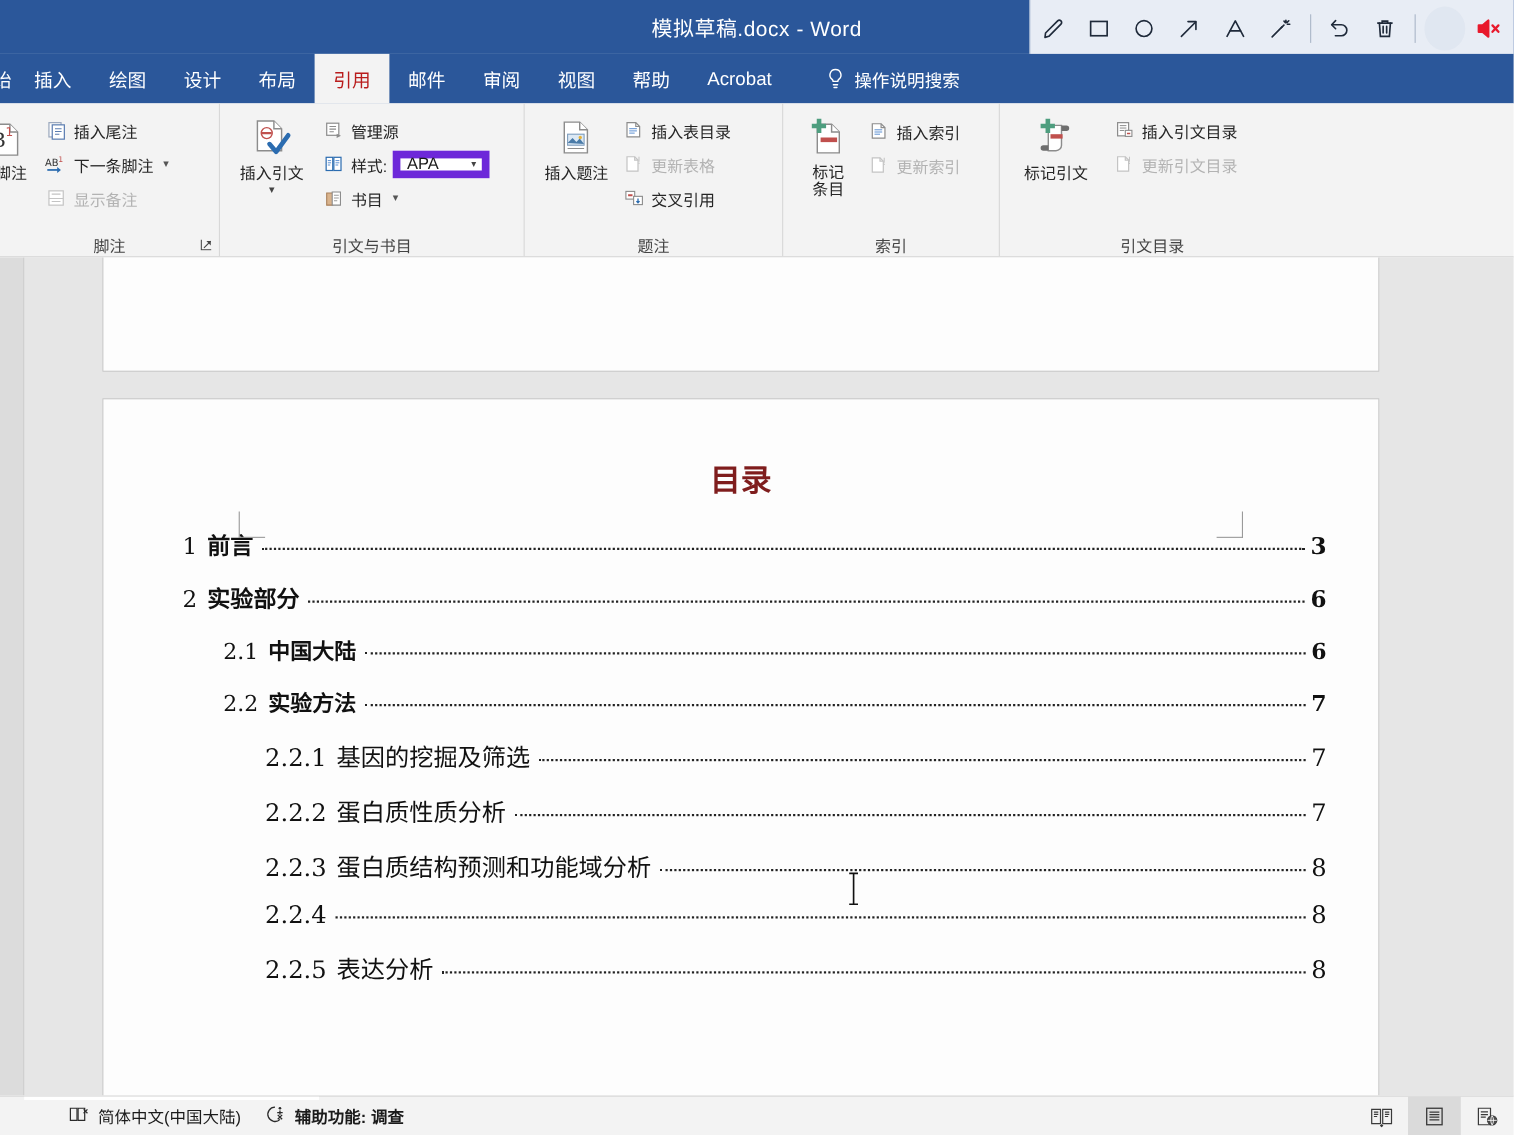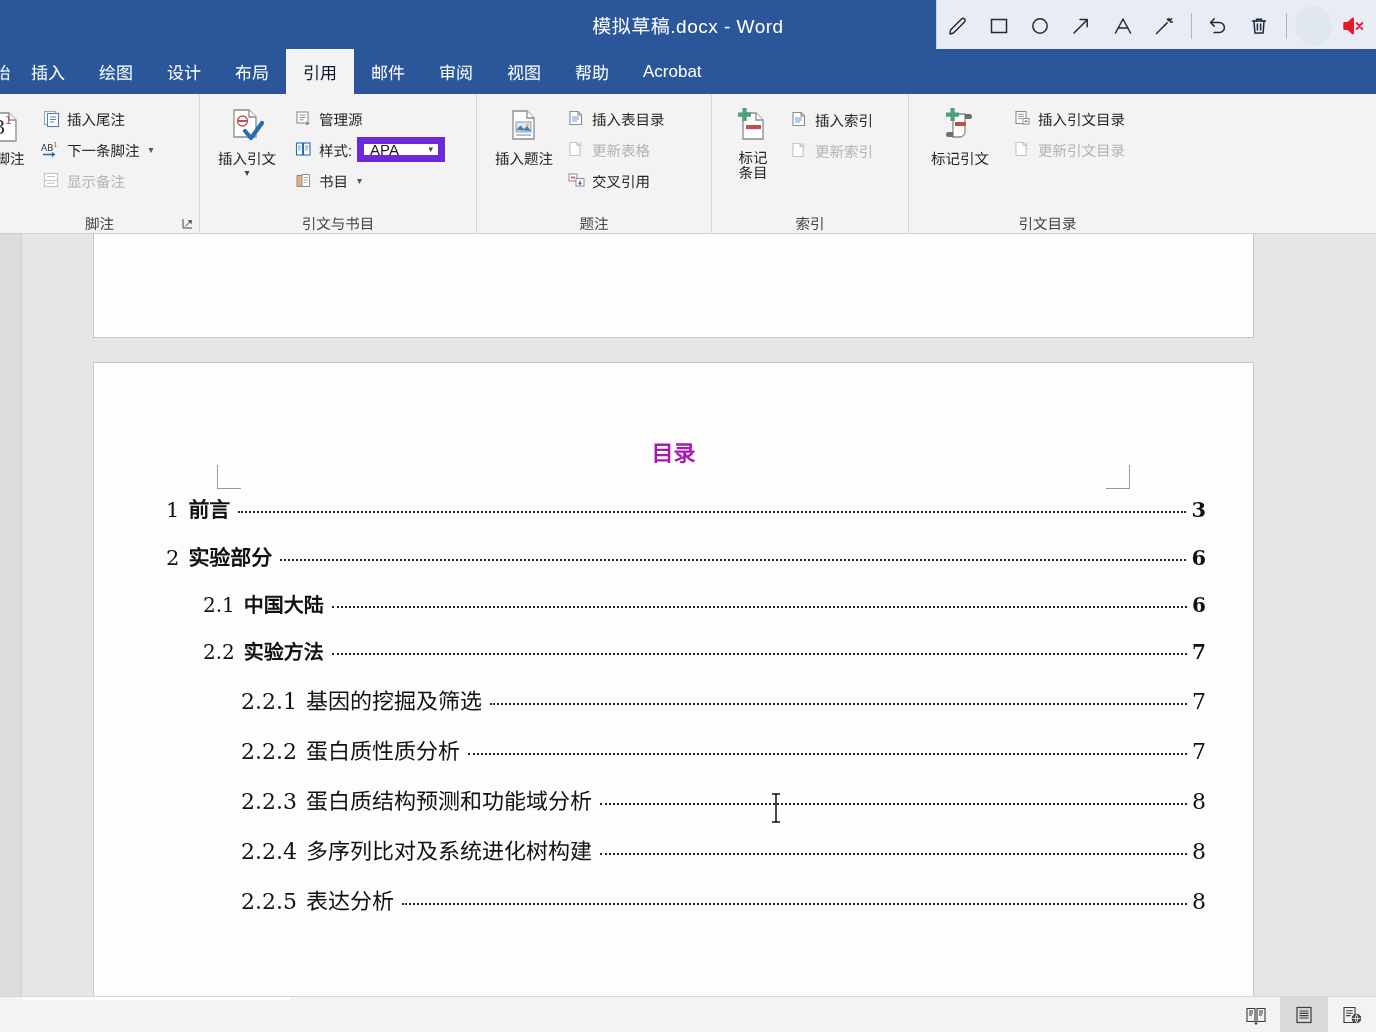--- a/index.html
+++ b/index.html
@@ -49,21 +49,21 @@
     background: #2b579a;
     display: flex; align-items: stretch;
   }
   .tab {
     display: flex; align-items: center; justify-content: center;
     color: #ffffff; font-size: 17px; padding: 0 17px;
     white-space: nowrap; cursor: default;
   }
   .tab.partial { padding-left: 0; padding-right: 10px; overflow: hidden; width: 14px; }
   .tab.active {
-    background: #f3f3f3; color: #0f172a; font-weight: normal;
+    background: #f3f3f3; color: #b91c1c; font-weight: normal;
   }
   .tellme {
     display: flex; align-items: center; gap: 9px;
     color: #ffffff; font-size: 16px; padding: 0 14px; margin-left: 18px;
   }
   .bulb { width: 17px; height: 22px; }
 
   
   .ribbon {
     position: absolute; left: 0; top: 94px; width: 1376px; height: 140px;
@@ -132,24 +132,24 @@
   .page-prev { top: -116px; height: 220px; }
   .page-main { top: 128px; height: 720px; }
 
   
   .mark { position: absolute; background: transparent; }
   .mark-v { width: 1px; background: #9a9a9a; }
   .mark-h { height: 1px; background: #9a9a9a; }
 
   
   .doc-heading {
-    text-align: center; font-size: 22px; color: #a21caf;
+    text-align: center; font-size: 28px; color: #7f1d1d;
     font-family: "DejaVu Serif", "Liberation Serif", serif;
     font-weight: bold;
-    margin-top: 72px;
+    margin-top: 51px;
   }
   .toc { margin-top: 26px; padding: 0 47px 0 47px; }
   .toc-row {
     display: flex; align-items: baseline;
     font-family: "DejaVu Serif", "Liberation Serif", serif;
     color: #111; margin-bottom: 18px;
   }
   .toc-num { flex: 0 0 auto; }
   .toc-title { flex: 0 0 auto; margin-left: 9px; }
   .toc-dots {
@@ -279,20 +279,29 @@
     <span>审阅</span>
   </div>
   <div class="tab">
     <span>视图</span>
   </div>
   <div class="tab">
     <span>帮助</span>
   </div>
   <div class="tab">
     <span>Acrobat</span>
+  </div>
+  <div class="tellme">
+    <span class="bulb">
+      <svg width="17" height="22" viewBox="0 0 17 22" fill="none" stroke="#ffffff" stroke-width="1.3" stroke-linecap="round">
+        <path d="M8.5 2.2a5 5 0 0 0-3 9c.6.5.9 1.1.9 1.8h4.2c0-.7.3-1.3.9-1.8a5 5 0 0 0-3-9z"></path>
+        <path d="M6.6 16h3.8M7.2 18.6h2.6"></path>
+      </svg>
+    </span>
+    <span>操作说明搜索</span>
   </div>
 </div>
 
 <div class="ribbon">
 
   <div class="group" style="width:200px">
     <div class="group-body" style="padding-left:0">
       <div class="bigbtn" style="width:56px; margin-left:-18px">
         <span class="gicon">
           <svg width="42" height="42" viewBox="0 0 42 42" fill="none">
@@ -605,21 +614,20 @@
         <span class="toc-page">7</span>
       </div>
       <div class="toc-row lvl3">
         <span class="toc-num">2.2.3</span>
         <span class="toc-title">蛋白质结构预测和功能域分析</span>
         <span class="toc-dots"></span>
         <span class="toc-page">8</span>
       </div>
       <div class="toc-row lvl3">
         <span class="toc-num">2.2.4</span>
-        <span class="toc-title">多序列比对及系统进化树构建</span>
         <span class="toc-dots"></span>
         <span class="toc-page">8</span>
       </div>
       <div class="toc-row lvl3">
         <span class="toc-num">2.2.5</span>
         <span class="toc-title">表达分析</span>
         <span class="toc-dots"></span>
         <span class="toc-page">8</span>
       </div>
     </div>
@@ -627,20 +635,42 @@
 
   <span class="ibeam">
     <svg width="12" height="32" viewBox="0 0 12 32" fill="none" stroke="#111" stroke-width="1.5">
       <path d="M2 2h8M6 2v28M2 30h8"></path>
     </svg>
   </span>
 </div>
 
 <div class="statusbar">
   <div class="sb-tab-stub"></div>
+  <div class="sb-left">
+    <div class="sb-item">
+      <span>
+        <svg width="19" height="16" viewBox="0 0 19 16" fill="none" stroke="#2b2b2b" stroke-width="1.1">
+          <path d="M2 2.5h6v11H2z"></path>
+            <path d="M9 2.5h6v11H9z"></path>
+          <path d="M14 3.5l3.5 3.5M17.5 3.5L14 7"></path>
+        </svg>
+      </span>
+      <span>简体中文(中国大陆)</span>
+    </div>
+    <div class="sb-item">
+      <span>
+        <svg width="19" height="17" viewBox="0 0 19 17" fill="none" stroke="#2b2b2b" stroke-width="1.2">
+          <path d="M9 2.5a6.5 6.5 0 1 0 4.6 11.1"></path>
+          <circle cx="13.5" cy="3.5" r="1.2" fill="#2b2b2b" stroke="none"></circle>
+          <path d="M11 7.5h5M13.5 5.5v4M11.5 13.5l4-4M15.5 13.5l-4-4"></path>
+        </svg>
+      </span>
+      <span style="font-weight:bold">辅助功能: 调查</span>
+    </div>
+  </div>
   <div class="sb-right">
     <div class="viewbtn">
       <svg width="22" height="20" viewBox="0 0 22 20" fill="none" stroke="#3a3a3a" stroke-width="1.1">
         <path d="M2 3.5h8v13H2z"></path>
           <path d="M12 3.5h8v13h-8z"></path>
         <path d="M4 6h4M4 8h4M4 10h3M14 6h4M14 8h4M14 10h3"></path>
         <path d="M11 17v2M9.8 17.8L11 19.2l1.2-1.4"></path>
       </svg>
     </div>
     <div class="viewbtn selected">

